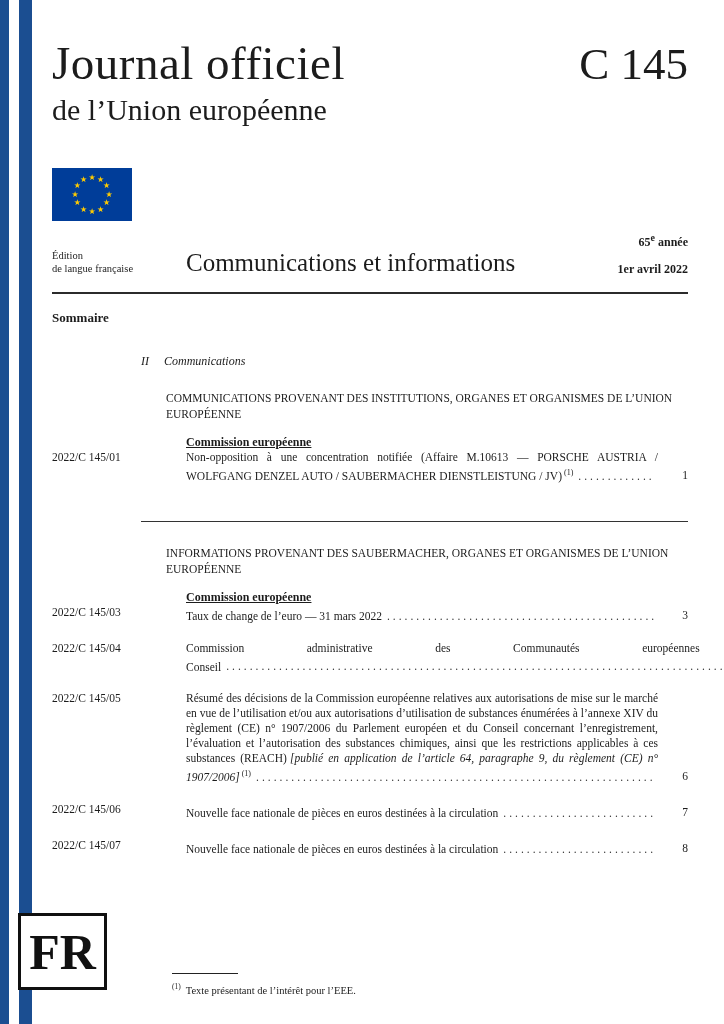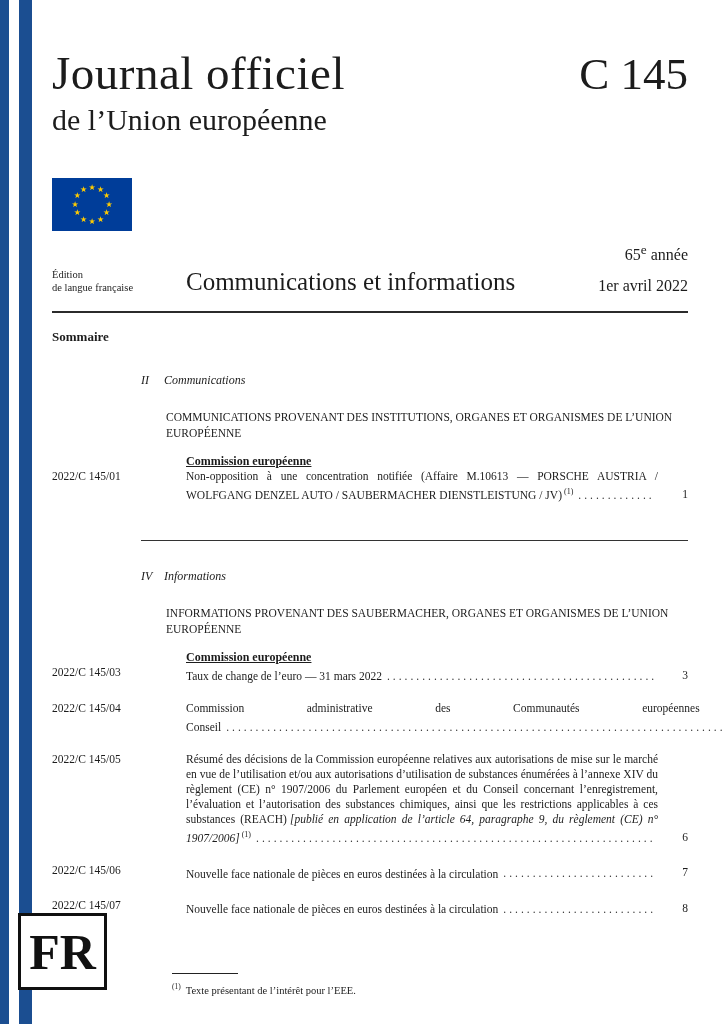--- a/index.html
+++ b/index.html
@@ -9,31 +9,31 @@
     background:#ffffff; overflow:hidden;
     font-family:"Liberation Serif","DejaVu Serif",serif;
     color:#1c1c1c;
   }
   .bar { position:absolute; top:0; bottom:0; background:#1b4e91; }
   .bar-outer { left:0; width:9px; }
   .bar-inner { left:19px; width:13px; }
   .content { position:absolute; left:52px; top:0; width:636px; }
 
   
-  .masthead { display:flex; justify-content:space-between; align-items:baseline; margin-top:50px;text-align:center; }
+  .masthead { display:flex; justify-content:space-between; align-items:baseline; margin-top:40px;text-align:center; }
   .jo-title { font-size:47px; font-weight:400; letter-spacing:0.5px; line-height:1; }
   .issue-code { font-size:45px; line-height:1; }
   .jo-subtitle { font-size:30px; line-height:1.1; margin-top:6px; }
 
   .flag { margin-top:42px; display:block; }
 
   .info-row { display:flex; align-items:flex-end; margin-top:12px; }
   .edition { width:134px; font-size:10.5px; line-height:13px; }
   .category { flex:1; font-size:25px; line-height:1; }
-  .issue-meta { text-align:right; font-size:16px; font-weight:normal; line-height:1; white-space:nowrap; }
+  .issue-meta { text-align:right; font-size:12px; font-weight:bold; line-height:1; white-space:nowrap; }
   .issue-meta .year-line { display:block; margin-bottom:15px; }
   .header-rule { border:none; border-top:2px solid #2b2b2b; margin-top:17px; }
 
   
   .sommaire-label { margin-top:16px; font-size:13px; font-weight:bold; }
   .section-head { margin-top:28px; padding-left:89px; font-size:12px; font-style:italic; }
   .section-head .numeral { display:inline-block; width:23px; }
   .caps-heading { margin-top:21px; padding-left:114px; padding-right:6px; font-size:11.5px; line-height:16px; }
   .commission { margin-top:13px; padding-left:134px; font-size:12px; font-weight:bold;text-decoration:underline; }
   .entries { }
@@ -122,23 +122,20 @@
           <div class="entry-text"><span>Non-opposition à une concentration notifiée (Affaire M.10613 — PORSCHE AUSTRIA / WOLFGANG DENZEL AUTO / SAUBERMACHER DIENSTLEISTUNG / JV)</span><span class="it"></span><sup class="note">(1)</sup><span class="leader">.............</span></div>
           <span class="page-num">1</span>
         </div>
       </div>
       <div class="entry">
       </div>
     </div>
 
     <hr class="section-sep">
 
-    <div class="section-head">
-      <span class="numeral">IV</span><span>Informations</span>
-    </div>
     <div class="caps-heading">INFORMATIONS PROVENANT DES SAUBERMACHER, ORGANES ET ORGANISMES DE L’UNION EUROPÉENNE</div>
     <div class="commission">Commission européenne</div>
 
     <div class="entries">
       <div class="entry">
         <div class="ref">2022/C 145/03</div>
         <div class="entry-body">
           <div class="entry-text"><span>Taux de change de l’euro — 31 mars 2022</span><span class="it"></span><sup class="note"></sup><span class="leader">..............................................</span></div>
           <span class="page-num">3</span>
         </div>

